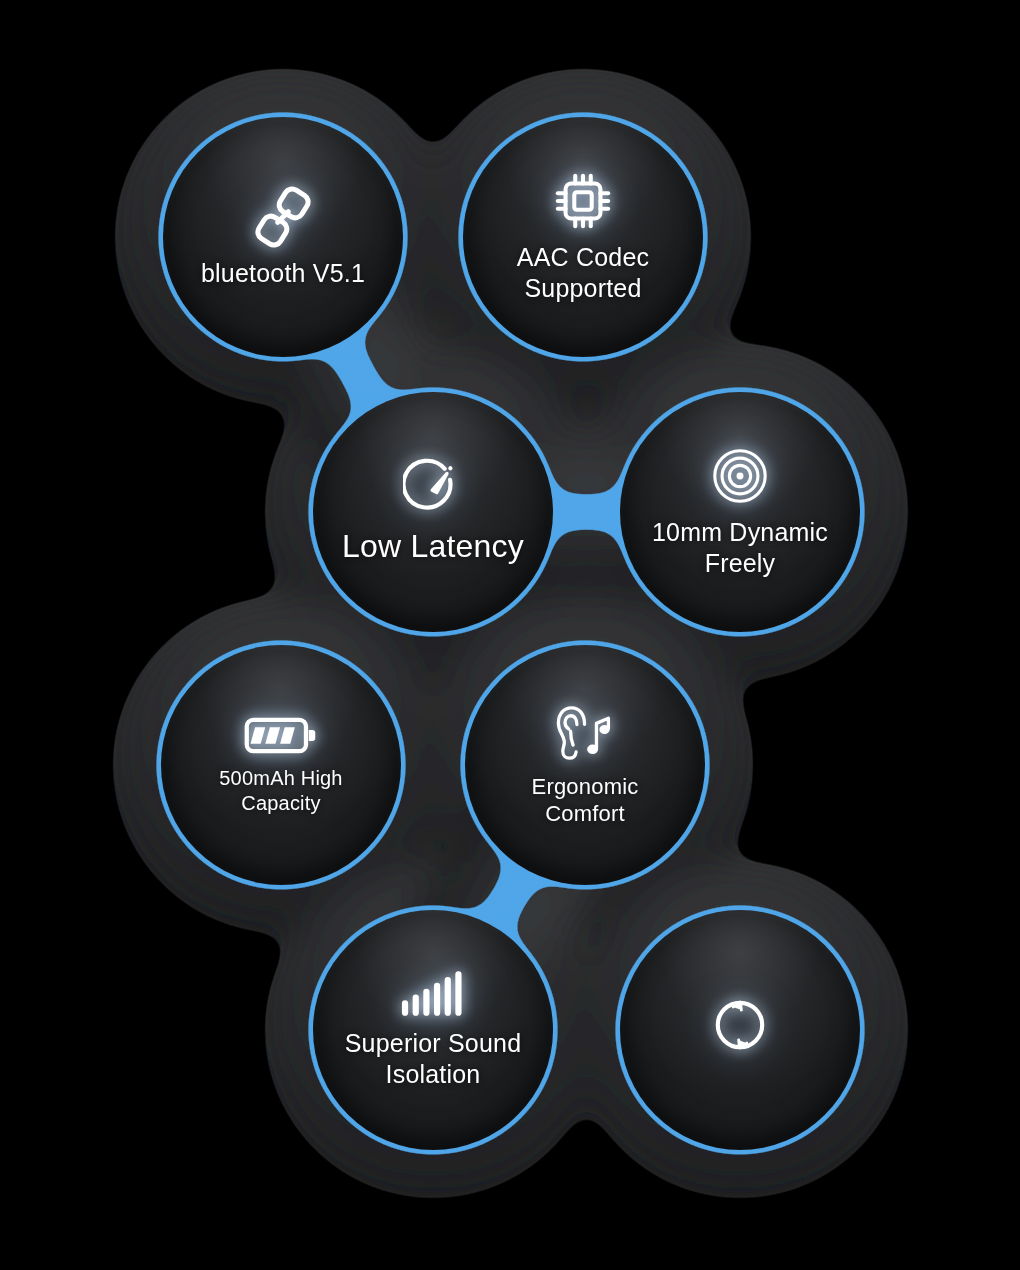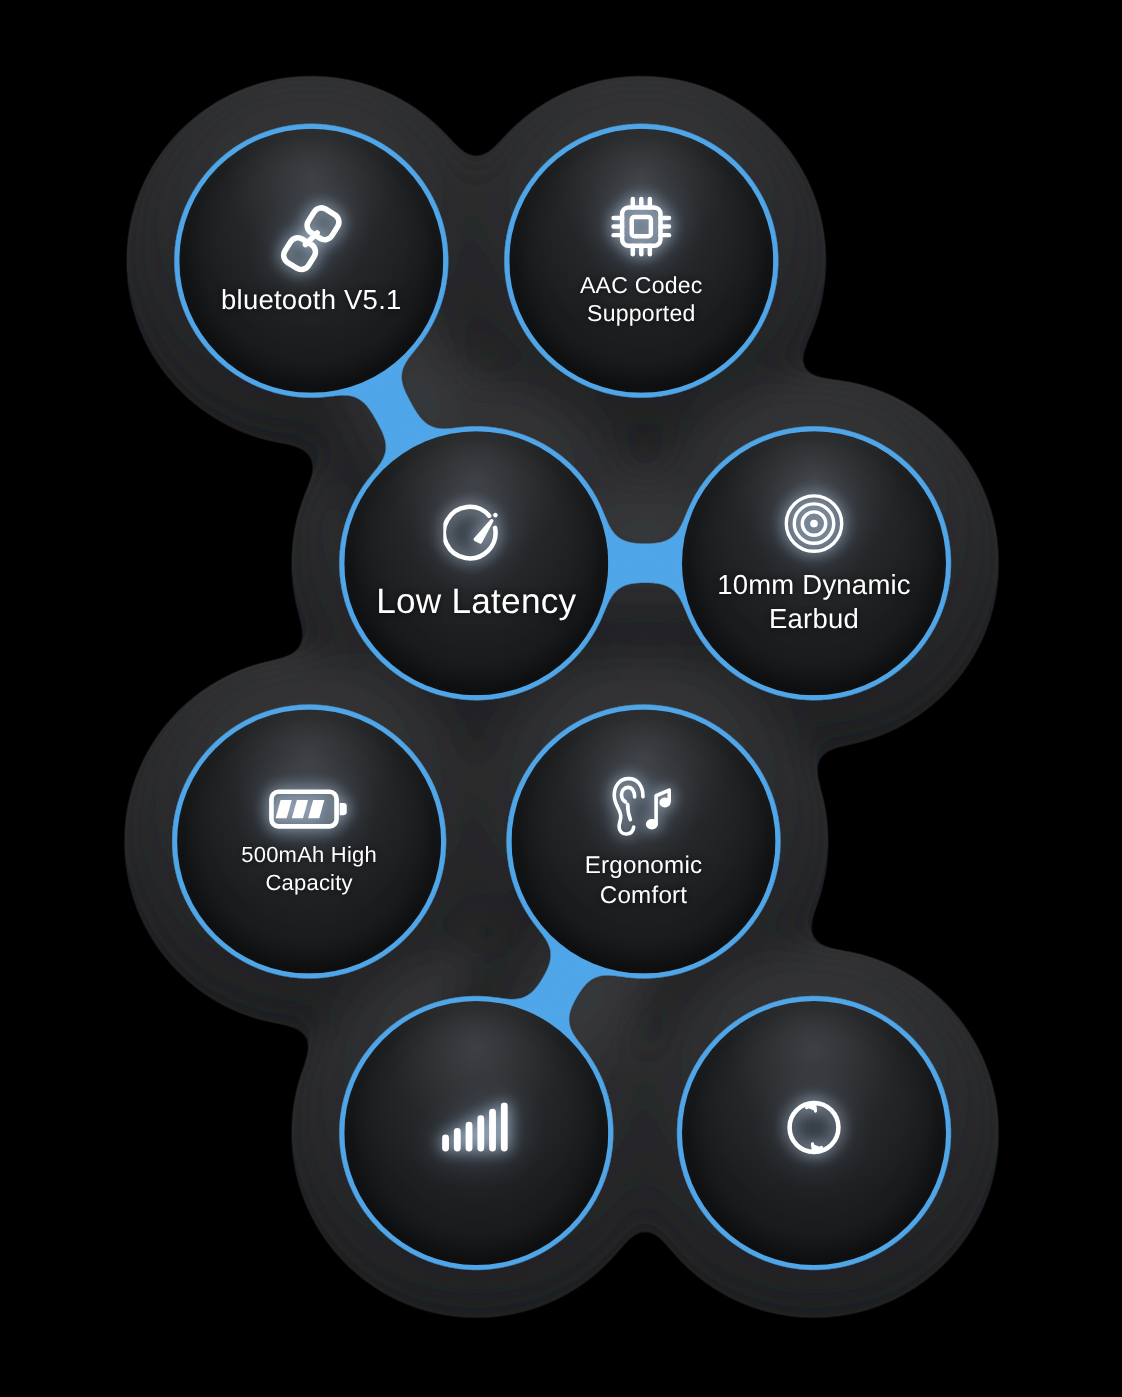--- a/index.html
+++ b/index.html
@@ -183,21 +183,21 @@
     <line x1="32" y1="50" x2="32" y2="58"></line>
     <line x1="40" y1="50" x2="40" y2="58"></line>
     <line x1="6" y1="24" x2="14" y2="24"></line>
     <line x1="6" y1="32" x2="14" y2="32"></line>
     <line x1="6" y1="40" x2="14" y2="40"></line>
     <line x1="50" y1="24" x2="58" y2="24"></line>
     <line x1="50" y1="32" x2="58" y2="32"></line>
     <line x1="50" y1="40" x2="58" y2="40"></line>
   </svg>
           </span>
-          <div class="label" style="font-size: 21px;">AAC Codec
+          <div class="label" style="font-size: 25px;">AAC Codec
 Supported</div>
         </div>
       </div>
       <div class="node" style="left: 313px; top: 392px; width: 240px; height: 240px;">
         <div class="disc"></div>
         <div class="content">
           <span class="icon-wrap">
             <svg viewBox="0 0 64 64" width="60" height="60" fill="none" stroke="#ffffff" stroke-width="4.4" stroke-linecap="round">
     <path d="M44.5 12.6 A25 25 0 1 0 50.2 24.4"></path>
     <path d="M50.5 12.0 A25 25 0 0 1 55.4 19.0" stroke-dasharray="0.1 11"></path>
@@ -212,21 +212,21 @@
         <div class="content">
           <span class="icon-wrap">
             <svg viewBox="0 0 64 64" width="62" height="62" fill="none" stroke="#ffffff" stroke-width="3.2">
     <circle cx="32" cy="32" r="26"></circle>
     <circle cx="32" cy="32" r="18.5"></circle>
     <circle cx="32" cy="32" r="11"></circle>
     <circle cx="32" cy="32" r="3.6" fill="#ffffff" stroke="none"></circle>
   </svg>
           </span>
           <div class="label" style="font-size: 25px;">10mm Dynamic
-Earbud</div>
+Freely</div>
         </div>
       </div>
       <div class="node" style="left: 161px; top: 645px; width: 240px; height: 240px;">
         <div class="disc"></div>
         <div class="content">
           <span class="icon-wrap">
             <svg viewBox="0 0 80 44" width="74" height="41" fill="none" stroke="#ffffff" stroke-width="4.6" stroke-linejoin="round">
     <rect x="3" y="5" width="64" height="34" rx="7"></rect>
     <path d="M70 16 h4 a3 3 0 0 1 3 3 v6 a3 3 0 0 1 -3 3 h-4 z" fill="#ffffff" stroke="none"></path>
     <g fill="#ffffff" stroke="none">
@@ -265,20 +265,22 @@
           <span class="icon-wrap">
             <svg viewBox="0 0 68 48" width="66" height="47" fill="#ffffff" stroke="none">
     <rect x="2" y="30" width="6.4" height="16" rx="3.2"></rect>
     <rect x="13" y="24" width="6.4" height="22" rx="3.2"></rect>
     <rect x="24" y="18" width="6.4" height="28" rx="3.2"></rect>
     <rect x="35" y="12" width="6.4" height="34" rx="3.2"></rect>
     <rect x="46" y="6" width="6.4" height="40" rx="3.2"></rect>
     <rect x="57" y="0" width="6.4" height="46" rx="3.2"></rect>
   </svg>
           </span>
+          <div class="label" style="font-size: 25px;">Superior Sound
+Isolation</div>
         </div>
       </div>
       <div class="node" style="left: 620px; top: 910px; width: 240px; height: 240px;">
         <div class="disc"></div>
         <div class="content">
           <span class="icon-wrap">
             <svg viewBox="0 0 64 64" width="58" height="58" fill="none" stroke="#ffffff" stroke-width="4.6" stroke-linecap="round" stroke-linejoin="round">
     <path d="M32 7.5 A24.5 24.5 0 0 0 32 56.5"></path>
     <path d="M32 7.5 A24.5 24.5 0 0 1 32 56.5"></path>
     <path d="M24.5 12.0 L32.5 7.0 L33.5 15.5" fill="#ffffff" stroke="#ffffff" stroke-width="3.2"></path>

